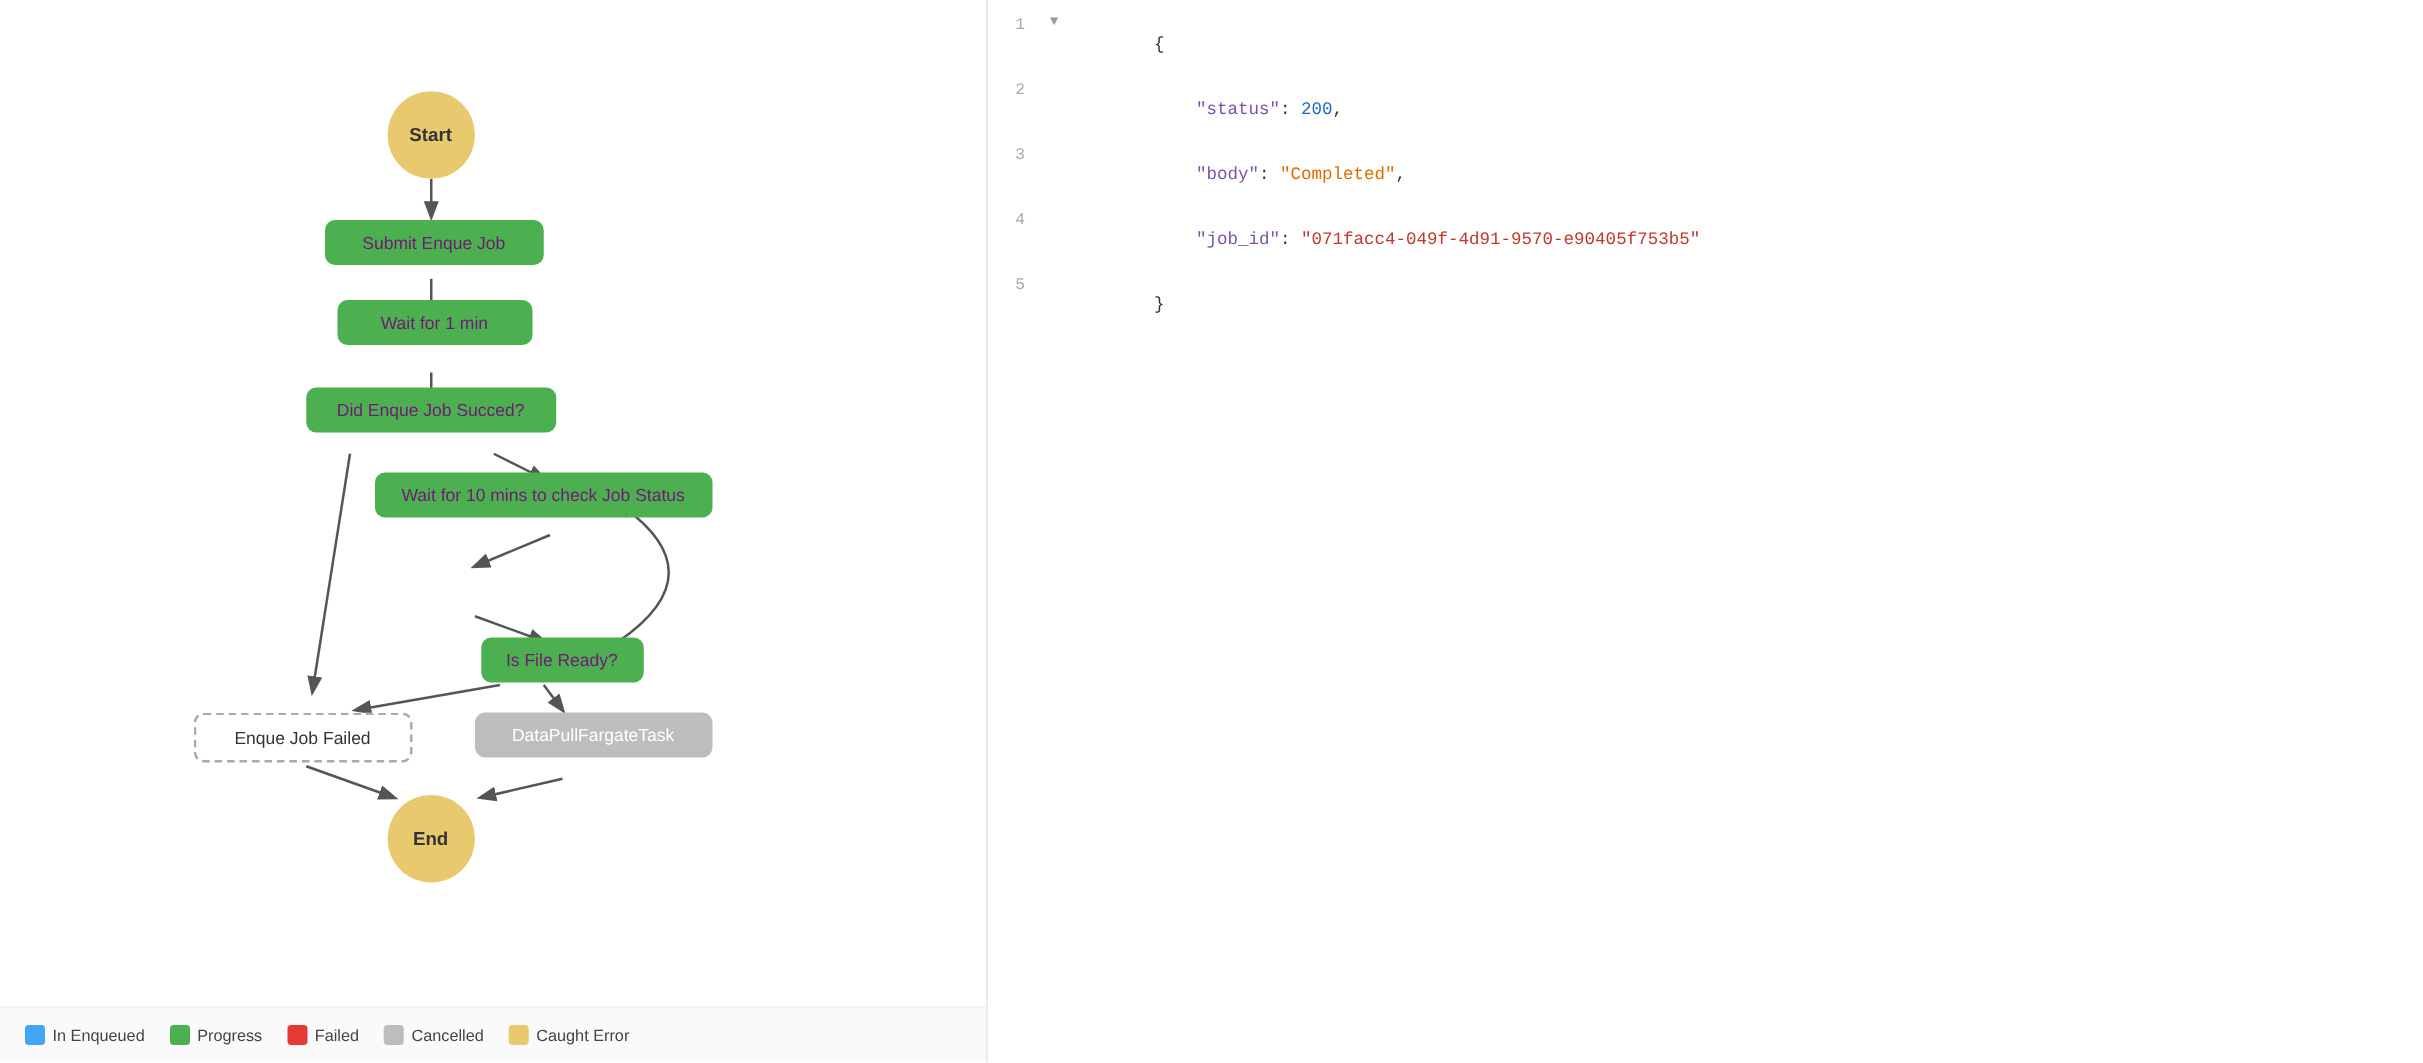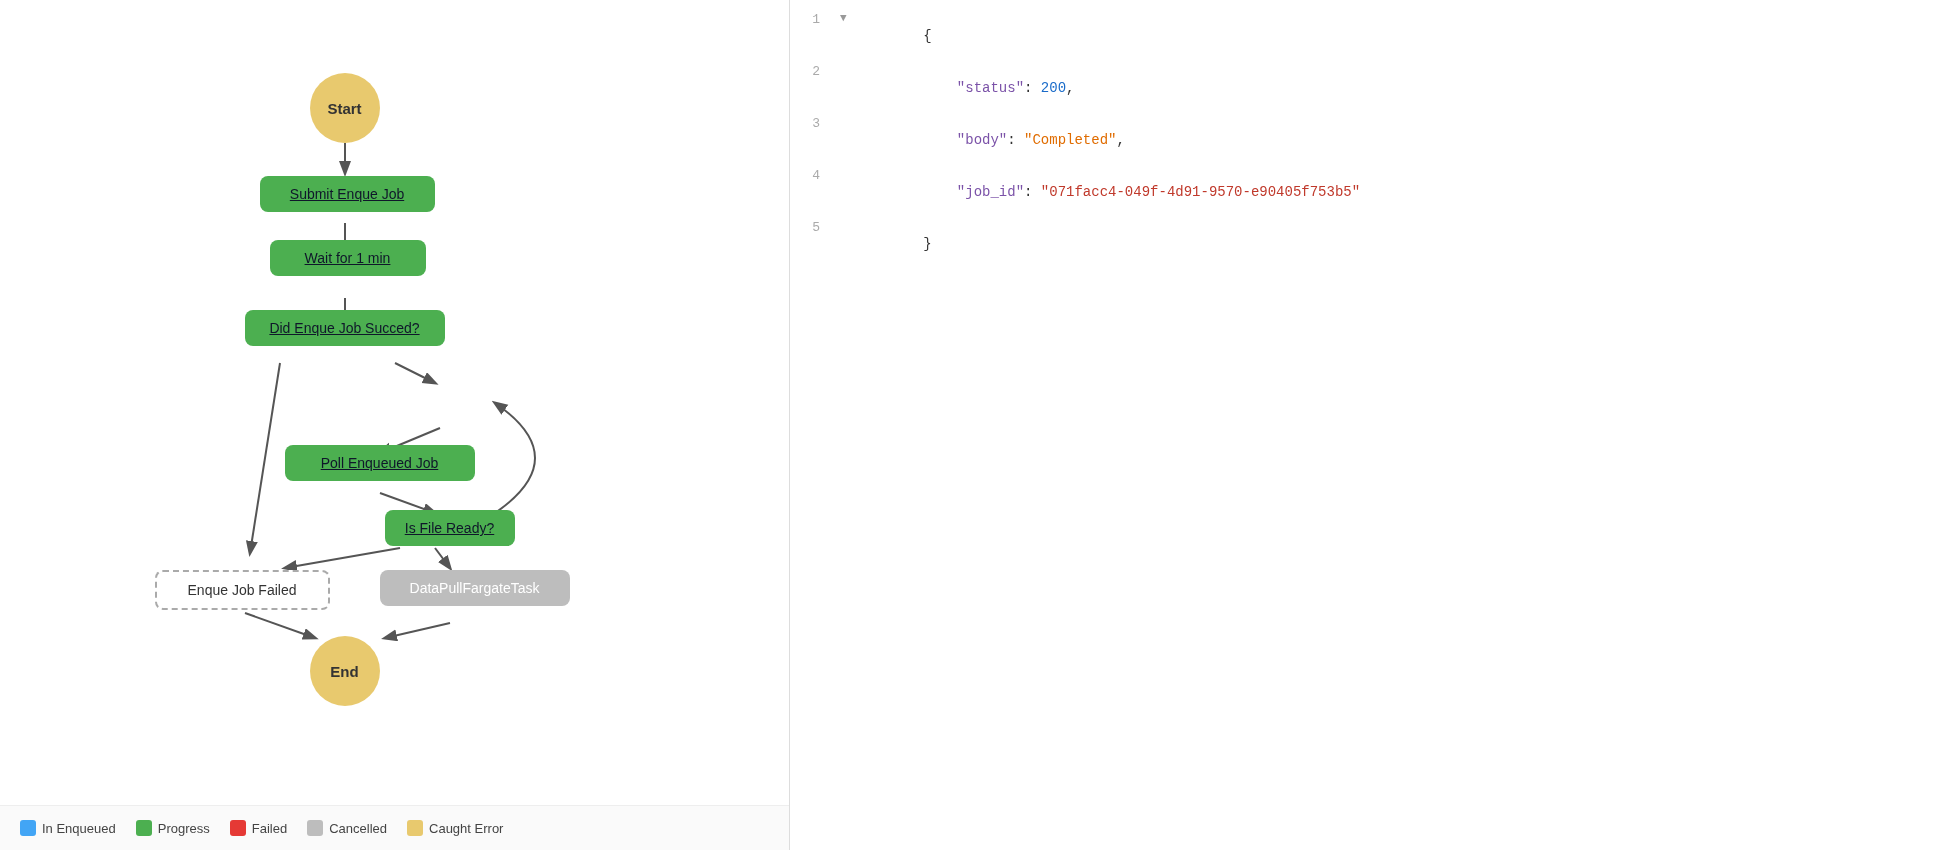--- a/index.html
+++ b/index.html
@@ -63,25 +63,24 @@
       height: 70px;
       border-radius: 50%;
       background: #e8c96e;
       color: #333;
       font-weight: 600;
       font-size: 15px;
     }
 
     .node-green {
       background: #4caf50;
-      color: #0f172a;
+      color: #701a75;
       border-radius: 8px;
       padding: 10px 16px;
       min-width: 120px;
-      text-decoration: underline;
     }
 
     .node-gray {
       background: #bdbdbd;
       color: #fff;
       border-radius: 8px;
       padding: 10px 16px;
       min-width: 120px;
     }
 
@@ -250,24 +249,24 @@
       </div>
 
       <div class="node node-green" style="left: 225px; top: 182px; width: 156px;">
         <span>Wait for 1 min</span>
       </div>
 
       <div class="node node-green" style="left: 200px; top: 252px; width: 200px;">
         <span>Did Enque Job Succed?</span>
       </div>
 
-
-      <div class="node node-green" style="left: 240px; top: 387px; width: 190px;">
-        <span>Poll Enqueued Job</span>
-      </div>
+      <div class="node node-green" style="left: 255px; top: 320px; width: 270px;">
+        <span>Wait for 10 mins to check Job Status</span>
+      </div>
+
 
       <div class="node node-green" style="left: 340px; top: 452px; width: 130px;">
         <span>Is File Ready?</span>
       </div>
 
       <div class="node node-gray" style="left: 335px; top: 512px; width: 190px;">
         <span>DataPullFargateTask</span>
       </div>
 
       <div class="node node-dashed" style="left: 110px; top: 512px; width: 175px;">

